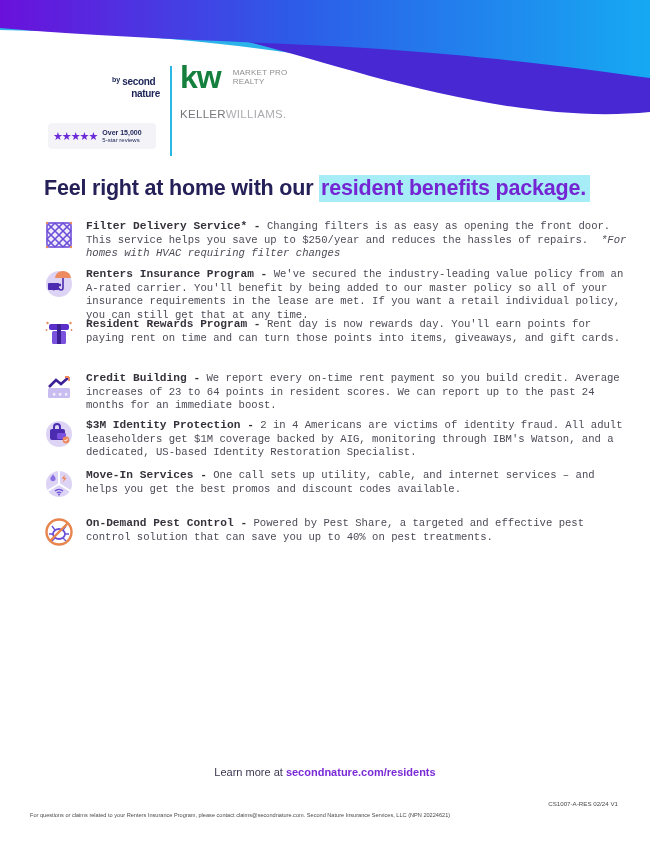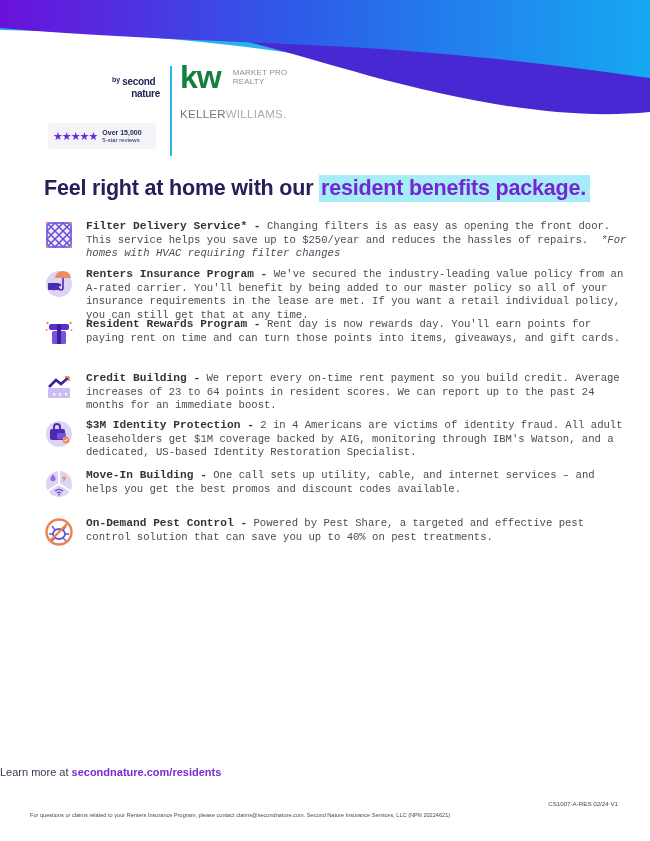--- a/index.html
+++ b/index.html
@@ -65,21 +65,21 @@
   .headline .hl { color:#7526d3; background:#a6edf8; padding:1px 4px 2px 2px; }
 
   
   .benefit { position:absolute; left:44px; width:584px; display:flex; gap:10px;font-family:Liberation Mono, monospace; }
   .benefit .icon-box { flex:0 0 32px; width:32px; }
   .benefit .txt { flex:1; font-size:10.6px; line-height:13.6px; color:#4d4a56; }
   .benefit .txt strong { font-size:11.2px; color:#36323c; }
   .benefit .txt em { font-style:italic; }
 
   
-  .learn-more { position:absolute; top:766px; left:0; width:650px; text-align:left; font-size:11px; color:#3a3750; }
+  .learn-more { position:absolute; top:766px; left:0; width:650px; text-align:center; font-size:11px; color:#3a3750; }
   .learn-more a { color:#7a2bd6; font-weight:bold; text-decoration:none; }
   .doc-code { position:absolute; top:800px; right:32px; font-size:6.2px; color:#4a4a4a; }
   .fine-print { position:absolute; top:812px; left:30px; width:430px; font-size:5.6px; color:#4a4a4a; }
 </style>
 </head>
 <body>
 
 <div class="page">
 
   <div class="wave-wrap">
@@ -204,21 +204,21 @@
     <div class="icon-box">
       <svg width="30" height="30" viewBox="0 0 30 30">
         <circle cx="15" cy="15" r="13" fill="#ddd4f5"></circle>
         <path d="M15,15 L15,2 M15,15 L3.5,22 M15,15 L26.5,22" stroke="#ffffff" stroke-width="2" fill="none"></path>
         <path d="M9,7 a2.6,2.6 0 1 0 2.6,2.6 C11.6,8 10,6.4 9,5.4 C8,6.4 6.9,7.6 9,7 Z" fill="#8a6fe0"></path>
         <path d="M20.5,5.5 l-2.6,4.4 h2.2 l-1.3,3.6 4-4.8 h-2.2 z" fill="#ed8a5f"></path>
         <path d="M11,22 a6,6 0 0 1 8,0 M12.8,24 a3.4,3.4 0 0 1 4.4,0" stroke="#6a4fd8" stroke-width="1.3" fill="none"></path>
         <circle cx="15" cy="25.6" r="1" fill="#6a4fd8"></circle>
       </svg>
     </div>
-    <p class="txt"><strong>Move-In Building -</strong> <span>One call sets up utility, cable, and internet services – and helps you get the best promos and discount codes available.</span></p>
+    <p class="txt"><strong>Move-In Services -</strong> <span>One call sets up utility, cable, and internet services – and helps you get the best promos and discount codes available.</span></p>
   </div>
 
   <div class="benefit" style="top:517px">
     <div class="icon-box">
       <svg width="30" height="30" viewBox="0 0 30 30">
         <ellipse cx="15" cy="17" rx="6" ry="5" fill="none" stroke="#6a4fd8" stroke-width="1.8"></ellipse>
         <path d="M11,13 L8,9 M19,13 L22,9 M9,17 H5 M21,17 H25 M11,21 L8,24 M19,21 L22,24" stroke="#6a4fd8" stroke-width="1.4"></path>
         <circle cx="15" cy="15" r="12.5" fill="none" stroke="#e8854f" stroke-width="2.4"></circle>
         <line x1="6" y1="24" x2="24" y2="6" stroke="#e8854f" stroke-width="2.4"></line>
       </svg>

